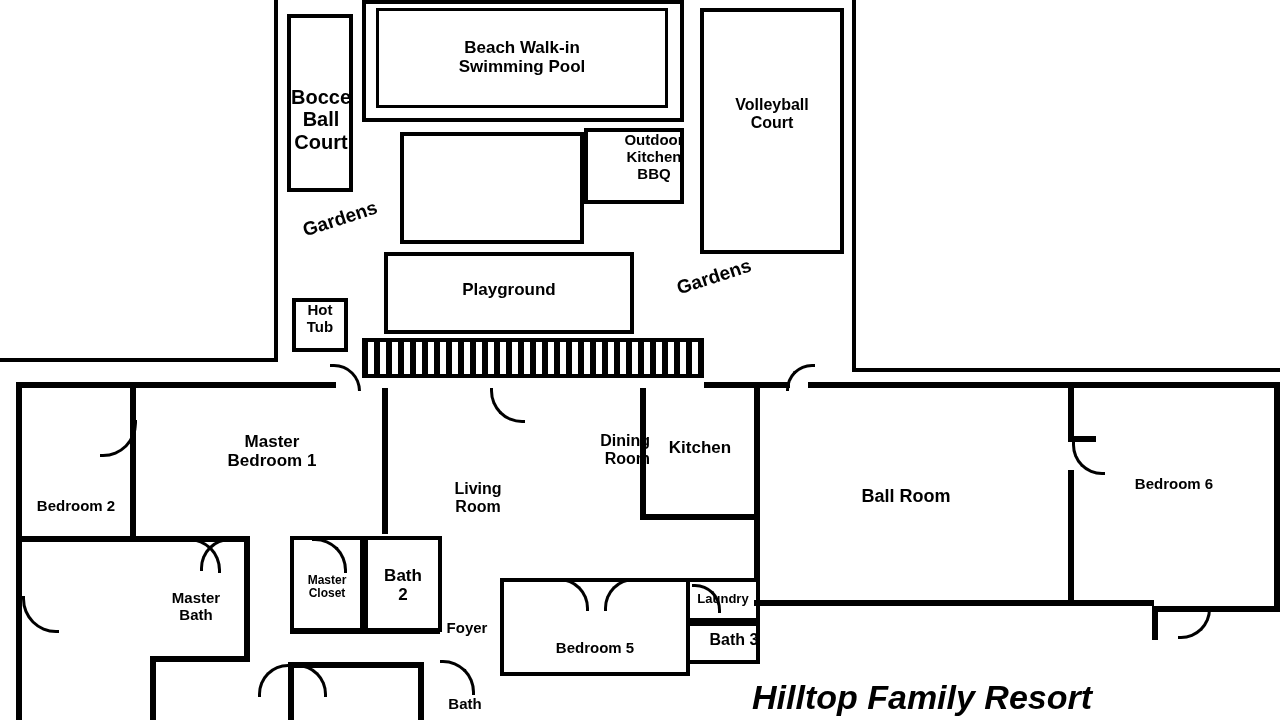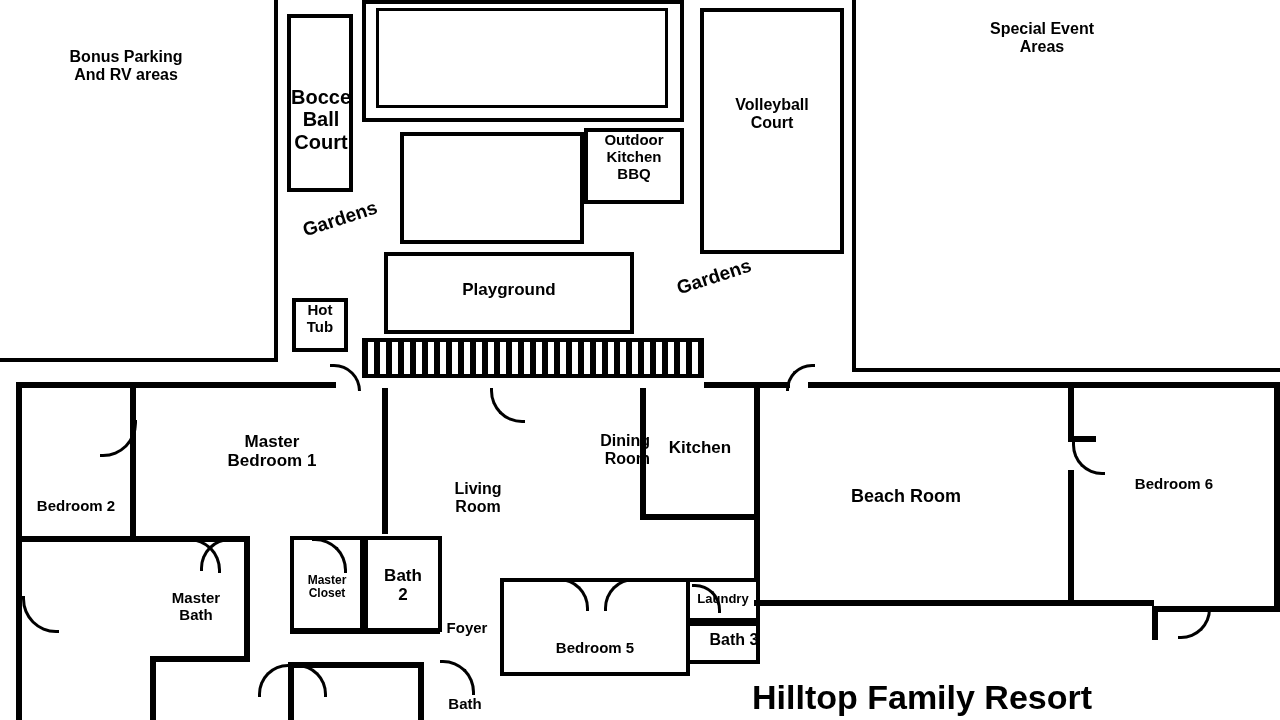--- a/index.html
+++ b/index.html
@@ -86,30 +86,28 @@
 
   <div class="room" style="left:400px; top:132px; width:184px; height:112px;"></div>
   <div class="room" style="left:584px; top:128px; width:100px; height:76px;"></div>
 
   <div class="room" style="left:384px; top:252px; width:250px; height:82px;"></div>
 
   <div class="room" style="left:292px; top:298px; width:56px; height:54px;"></div>
 
   <div class="fence" style="left:362px; top:338px; width:342px; height:40px;"></div>
 
-  <div class="label" style="left:30px; top:48px; width:192px; font-size:16px;">Bonus Parking
-And RV areas</div>
-  <div class="label" style="left:944px; top:20px; width:196px; font-size:16px;">Special Event
-Areas</div>
   <div class="label" style="left:283px; top:86px; width:76px; font-size:20px;">Bocce
 Ball
 Court</div>
+  <div class="label" style="left:400px; top:38px; width:244px; font-size:17px;">Beach Walk-in
+Swimming Pool</div>
   <div class="label" style="left:704px; top:96px; width:136px; font-size:16px;">Volleyball
 Court</div>
-  <div class="label" style="left:586px; top:132px; width:96px; font-size:15px;">Outdoor
+  <div class="label" style="left:606px; top:132px; width:96px; font-size:15px;">Outdoor
 Kitchen
 BBQ</div>
   <div class="label" style="left:404px; top:280px; width:210px; font-size:17px;text-align:center;">Playground</div>
   <div class="label" style="left:292px; top:302px; width:56px; font-size:15px;">Hot
 Tub</div>
   <div class="label rot" style="left:288px; top:208px; width:104px; font-size:19px;">Gardens</div>
   <div class="label rot" style="left:660px; top:266px; width:108px; font-size:19px;">Gardens</div>
 
   <div class="wall" style="left:16px; top:382px; width:320px; height:6px;"></div>
 
@@ -182,23 +180,23 @@
 Bath</div>
   <div class="label" style="left:292px; top:574px; width:70px; font-size:12px;">Master
 Closet</div>
   <div class="label" style="left:366px; top:566px; width:74px; font-size:17px;">Bath
 2</div>
   <div class="label" style="left:420px; top:480px; width:116px; font-size:16px;">Living
 Room</div>
   <div class="label" style="left:532px; top:432px; width:118px; font-size:16px;text-align:right;">Dining
 Room</div>
   <div class="label" style="left:646px; top:438px; width:108px; font-size:17px;">Kitchen</div>
-  <div class="label" style="left:820px; top:486px; width:172px; font-size:18px;">Beach Room</div>
+  <div class="label" style="left:820px; top:486px; width:172px; font-size:18px;">Ball Room</div>
   <div class="label" style="left:1112px; top:476px; width:124px; font-size:15px;">Bedroom 6</div>
   <div class="label" style="left:512px; top:640px; width:166px; font-size:15px;">Bedroom 5</div>
   <div class="label" style="left:686px; top:592px; width:74px; font-size:13px;">Laundry</div>
   <div class="label" style="left:686px; top:631px; width:96px; font-size:16px;">Bath 3</div>
   <div class="label" style="left:436px; top:620px; width:62px; font-size:15px;">Foyer</div>
   <div class="label" style="left:434px; top:696px; width:62px; font-size:15px;">Bath</div>
 
-  <div class="title" style="left:752px; top:678px; font-size:34px;">Hilltop Family Resort</div>
+  <div class="title" style="left:752px; top:678px; font-size:34px;font-style:italic;">Hilltop Family Resort</div>
 
 </div>
 
 </body></html>

